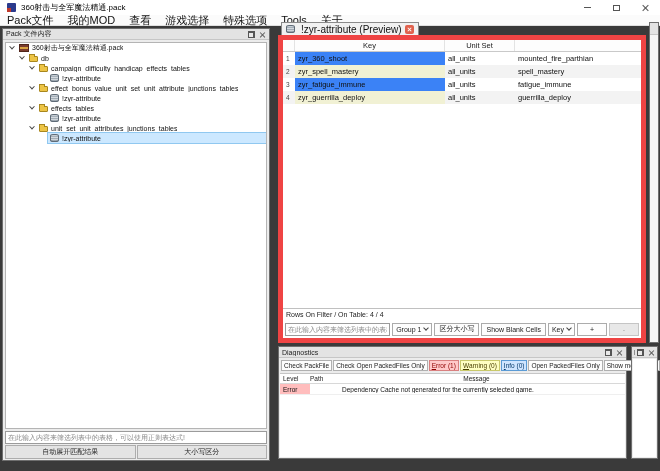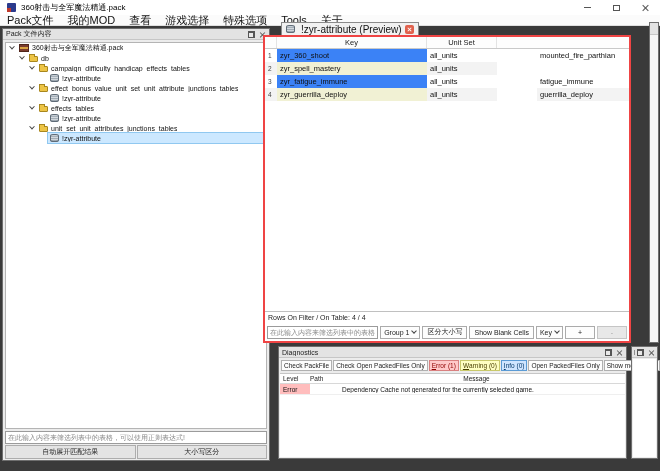--- a/index.html
+++ b/index.html
@@ -54,33 +54,33 @@
   #left-buttons { position:absolute; left:2px; right:2px; bottom:1px; height:14px; display:flex; gap:1px; }
   .flat-btn { flex:1; background:#e4e4e4; border:1px solid #adadad; font-size:7px; color:#222; display:flex; align-items:center; justify-content:center; font-family:"Liberation Sans",sans-serif; }
 
   
   #editor-tab { position:absolute; left:281px; top:22px; height:13px; background:#f1f1f1; border:1px solid #8a8a8a; border-bottom:none; display:flex; align-items:center; padding:0 4px; gap:3px; }
   #editor-tab .tab-label { font-size:10px; white-space:nowrap; }
   .tab-close { width:9px; height:9px; background:#e0614d; border-radius:2px; position:relative; flex:none; }
   .tab-close::before,.tab-close::after { content:""; position:absolute; left:4px; top:2px; width:1px; height:5px; background:#fff; }
   .tab-close::before { transform:rotate(45deg); } .tab-close::after { transform:rotate(-45deg); }
 
-  #editor-panel { left:263px; top:35px; width:368px; height:308px; background:#fff; border:2px solid #ef4444; }
+  #editor-panel { left:278px; top:35px; width:368px; height:308px; background:#fff; border:5px solid #ef4444; }
   .thead { display:flex; height:12px; border-bottom:1px solid #c9c9c9; background:#fdfdfd; font-size:7.5px; color:#222; align-items:center; }
   .thead > div { border-right:1px solid #e3e3e3; height:100%; display:flex; align-items:center; justify-content:center; }
   .c-num { width:12px; flex:none; }
   .c-key { width:150px; flex:none; }
   .c-set { width:70px; flex:none; }
   .c-attr { flex:1; }
   .trow { display:flex; height:13px; font-size:7.5px; align-items:center; }
   .trow > div { height:100%; display:flex; align-items:center; padding:0 3px; overflow:hidden; white-space:nowrap; }
   .cell-num { width:12px; flex:none; font-size:6.5px; color:#444; padding:0 1px; }
   .cell-key { width:150px; flex:none; background:#3b82f6; }
   .cell-set { width:70px; flex:none; }
-  .cell-attr { flex:1;margin-left:40px; }
+  .cell-attr { flex:1; }
   .trow.alt .cell-set,.trow.alt .cell-attr,.trow.alt .cell-num { background:#f3f3f3; }
   .trow.alt .cell-key { background:#f1f1d4; }
   #table-status { position:absolute; left:0; right:0; bottom:19px; height:11px; border-top:1px solid #c0c0c0; font-size:7px; color:#222; display:flex; align-items:center; padding:0 3px; background:#fff; }
   #table-filter-row { position:absolute; left:1px; right:1px; bottom:1px; height:16px; display:flex; align-items:center; gap:2px; padding:0 1px; background:#fff; }
   #table-filter-row .filter-input { position:static; flex:1; min-width:60px; height:13px; }
   .combo { height:13px; background:#fdfdfd; border:1px solid #ababab; display:flex; align-items:center; font-size:7px; padding:0 3px; gap:3px; flex:none; color:#222; }
   .combo .cchev { width:4px; height:4px; border-right:1px solid #444; border-bottom:1px solid #444; transform:rotate(45deg); margin-top:-2px; }
   .mini-btn { height:13px; background:#fdfdfd; border:1px solid #ababab; font-size:7px; display:flex; align-items:center; justify-content:center; padding:0 4px; flex:none; color:#222; }
   #btn-filter-add { width:30px; }
   #btn-filter-remove { width:30px; background:#e8e8e8; color:#9a9a9a; border-color:#c5c5c5; }
@@ -240,20 +240,21 @@
       <div class="trow">
         <div class="cell-num">1</div>
         <div class="cell-key">zyr_360_shoot</div>
         <div class="cell-set">all_units</div>
         <div class="cell-attr">mounted_fire_parthian</div>
       </div>
       <div class="trow alt">
         <div class="cell-num">2</div>
         <div class="cell-key">zyr_spell_mastery</div>
         <div class="cell-set">all_units</div>
+        <div class="cell-attr">spell_mastery</div>
       </div>
       <div class="trow">
         <div class="cell-num">3</div>
         <div class="cell-key">zyr_fatigue_immune</div>
         <div class="cell-set">all_units</div>
         <div class="cell-attr">fatigue_immune</div>
       </div>
       <div class="trow alt">
         <div class="cell-num">4</div>
         <div class="cell-key">zyr_guerrilla_deploy</div>

